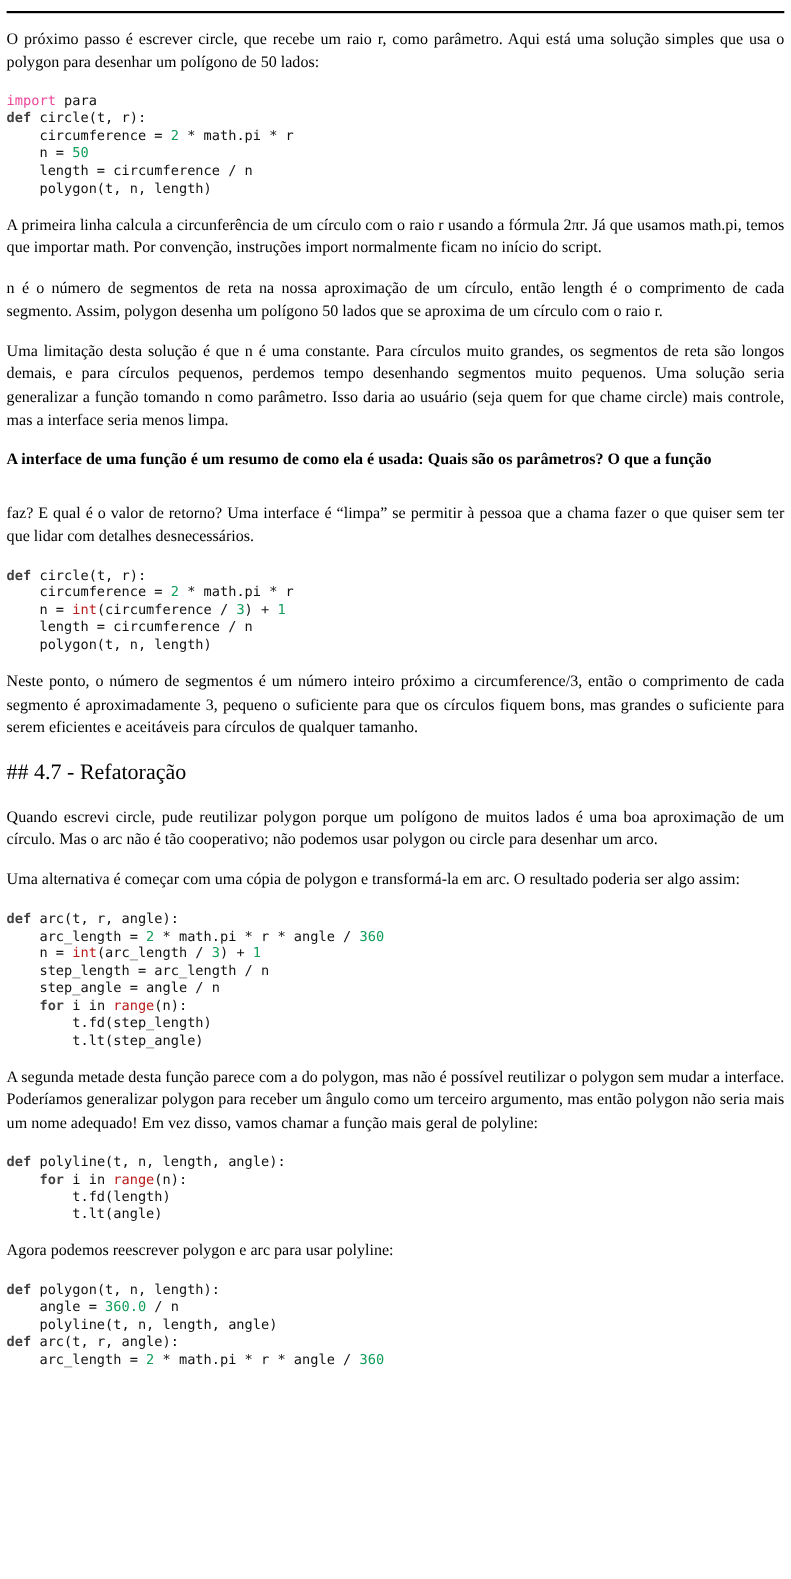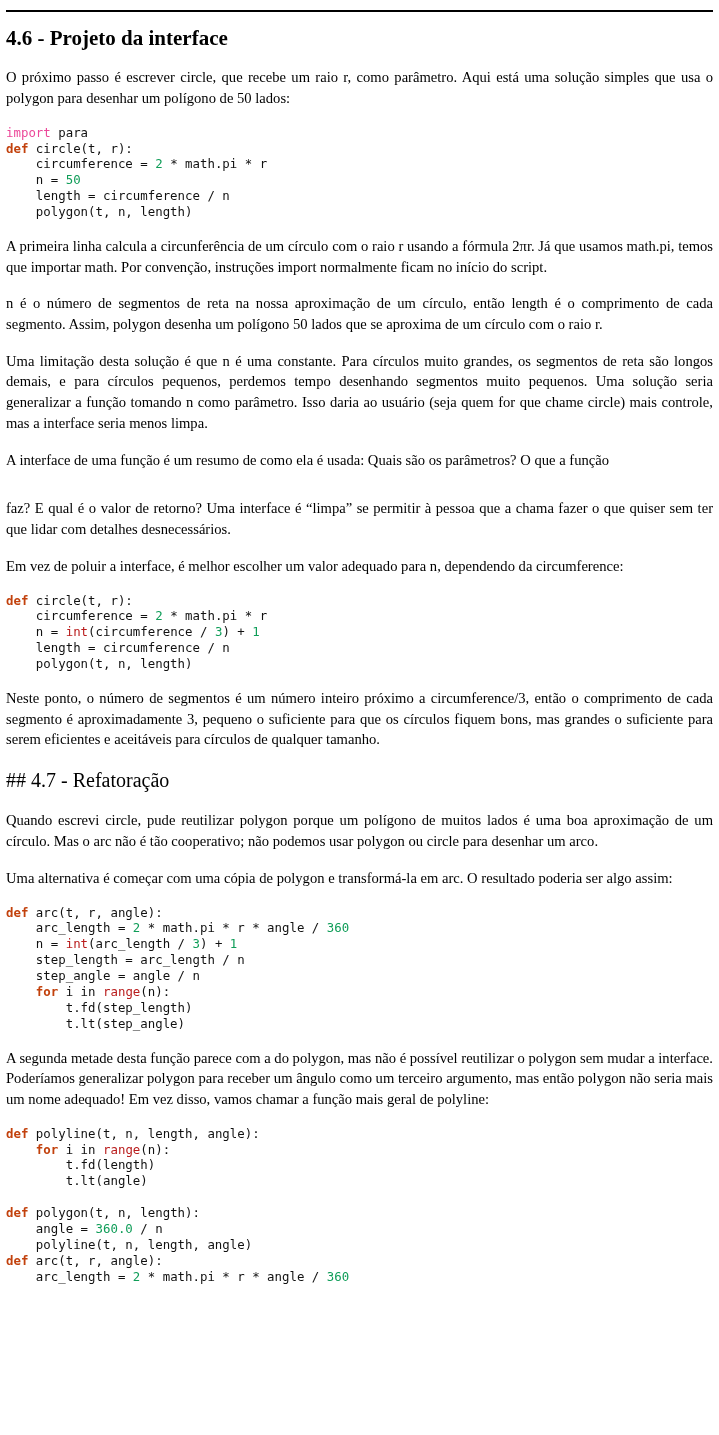--- a/index.html
+++ b/index.html
@@ -33,50 +33,50 @@
   }
   p.para {
     font-size: 14.6px;
     line-height: 1.42;
     margin: 0 0 16px 0;
     text-align: justify;
     hyphens: auto;
   }
   p.para.last-of-page {
     margin-bottom: 18px;
+    font-weight: bold;
   }
   pre.code {
     font-family: "DejaVu Sans Mono", "Liberation Mono", monospace;
     font-size: 12.4px;
     line-height: 1.28;
     margin: 0 0 16px 0;
     white-space: pre;
     color: #111111;
   }
-  .kw { color: #c2410c; font-weight: bold; }
+  .kw { color: #404040; font-weight: bold; }
   .kw2 { color: #ec4899; }
   .num { color: #0f9d58; }
   .fn { color: #b91c1c; }
   .heading-inline {
     font-size: 20px;
     line-height: 1.42;
     margin: 0 0 16px 0;
   }
   .page-break-space {
     height: 10px;
   }
 </style>
 </head>
 <body>
 
 <div class="page">
 
   <div class="top-rule"></div>
 
-  <h2 class="section-title">4.6 - Projeto da interface</h2>
 
   <p class="para">O próximo passo é escrever circle, que recebe um raio r, como parâmetro. Aqui está uma solução simples que usa o polygon para desenhar um polígono de 50 lados:</p>
 
   <pre class="code"><span class="kw2">import</span><span> para</span>
 <span class="kw">def</span><span> circle(t, r):</span>
 <span>    circumference = </span><span class="num">2</span><span> * math.pi * r</span>
 <span>    n = </span><span class="num">50</span>
 <span>    length = circumference / n</span>
 <span>    polygon(t, n, length)</span></pre>
 
@@ -86,21 +86,20 @@
 
   <p class="para">Uma limitação desta solução é que n é uma constante. Para círculos muito grandes, os segmentos de reta são longos demais, e para círculos pequenos, perdemos tempo desenhando segmentos muito pequenos. Uma solução seria generalizar a função tomando n como parâmetro. Isso daria ao usuário (seja quem for que chame circle) mais controle, mas a interface seria menos limpa.</p>
 
   <p class="para last-of-page">A interface de uma função é um resumo de como ela é usada: Quais são os parâmetros? O que a função</p>
 
   <div class="page-break-space"></div>
 
   <p class="para">faz? E qual é o valor de retorno? Uma interface é “limpa” se permitir à pessoa que a chama fazer o que quiser sem ter que lidar com detalhes desnecessários.</p>
 
 
-  <p class="para">Em vez de poluir a interface, é melhor escolher um valor adequado para n, dependendo da circumference:</p>
 
   <pre class="code"><span class="kw">def</span><span> circle(t, r):</span>
 <span>    circumference = </span><span class="num">2</span><span> * math.pi * r</span>
 <span>    n = </span><span class="fn">int</span><span>(circumference / </span><span class="num">3</span><span>) + </span><span class="num">1</span>
 <span>    length = circumference / n</span>
 <span>    polygon(t, n, length)</span></pre>
 
   <p class="para">Neste ponto, o número de segmentos é um número inteiro próximo a circumference/3, então o comprimento de cada segmento é aproximadamente 3, pequeno o suficiente para que os círculos fiquem bons, mas grandes o suficiente para serem eficientes e aceitáveis para círculos de qualquer tamanho.</p>
 
   <p class="heading-inline">## 4.7 - Refatoração</p>
@@ -118,20 +117,21 @@
 <span>        t.fd(step_length)</span>
 <span>        t.lt(step_angle)</span></pre>
 
   <p class="para">A segunda metade desta função parece com a do polygon, mas não é possível reutilizar o polygon sem mudar a interface. Poderíamos generalizar polygon para receber um ângulo como um terceiro argumento, mas então polygon não seria mais um nome adequado! Em vez disso, vamos chamar a função mais geral de polyline:</p>
 
   <pre class="code"><span class="kw">def</span><span> polyline(t, n, length, angle):</span>
 <span>    </span><span class="kw">for</span><span> i in </span><span class="fn">range</span><span>(n):</span>
 <span>        t.fd(length)</span>
 <span>        t.lt(angle)</span></pre>
 
+  <p class="para">Agora podemos reescrever polygon e arc para usar polyline:</p>
 
   <pre class="code"><span class="kw">def</span><span> polygon(t, n, length):</span>
 <span>    angle = </span><span class="num">360.0</span><span> / n</span>
 <span>    polyline(t, n, length, angle)</span>
 <span class="kw">def</span><span> arc(t, r, angle):</span>
 <span>    arc_length = </span><span class="num">2</span><span> * math.pi * r * angle / </span><span class="num">360</span></pre>
 
 </div>
 
 </body></html>

